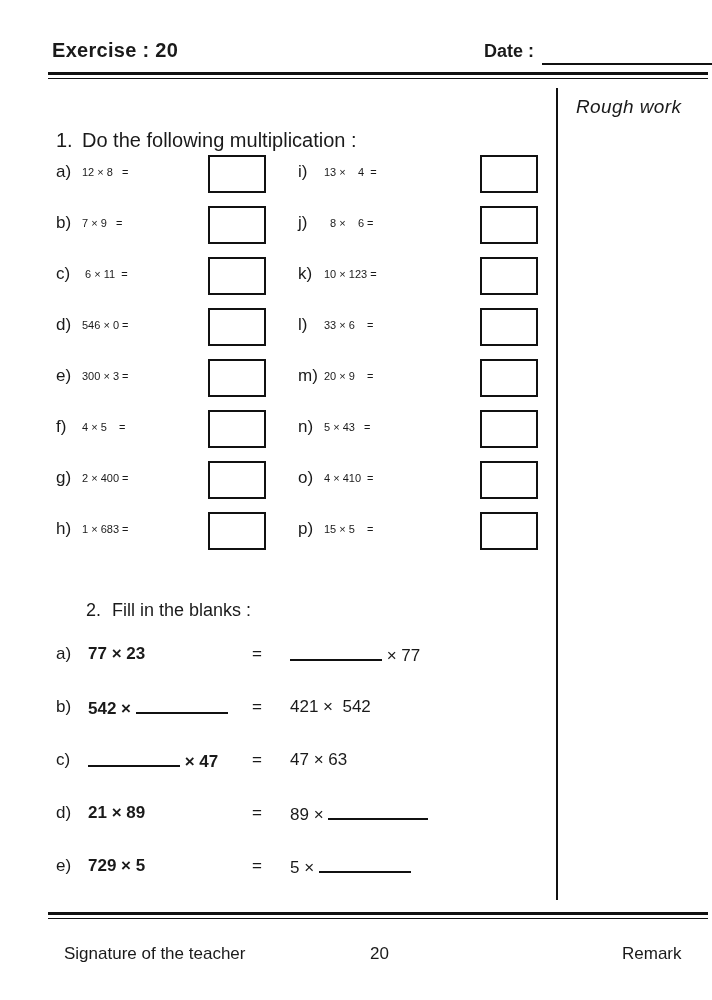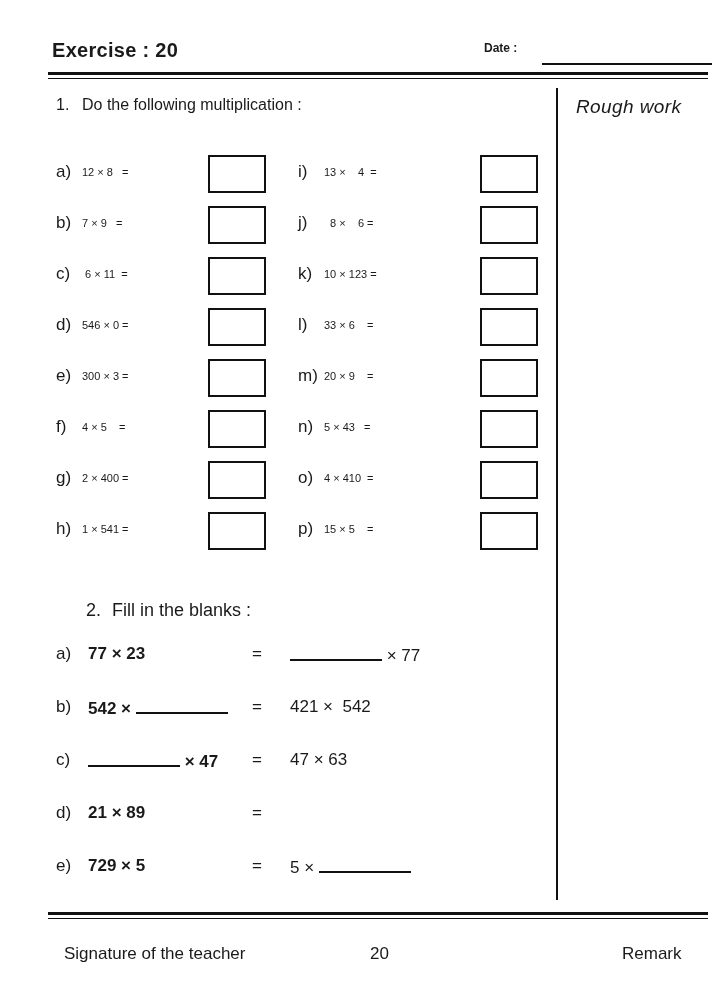--- a/index.html
+++ b/index.html
@@ -36,21 +36,21 @@
     left: 4px;
     top: 0;
     font-size: 20px;
     font-weight: bold;
     letter-spacing: 0.3px;
   }
   .date-label {
     position: absolute;
     left: 436px;
     top: 2px;
-    font-size: 12px;
+    font-size: 18px;
     font-weight: bold;
   }
   .date-rule {
     position: absolute;
     left: 494px;
     top: 24px;
     width: 212px;
     border-bottom: 2px solid #111;
   }
 
@@ -90,22 +90,22 @@
     top: 96px;
     font-size: 19px;
     font-style: italic;
     letter-spacing: 0.4px;
   }
 
   
   .q1-head {
     position: absolute;
     left: 56px;
-    top: 96px;
-    font-size: 16px;
+    top: 129px;
+    font-size: 20px;
   }
   .q1-num { display: inline-block; width: 26px; }
 
   .grid1 {
     position: absolute;
     left: 56px;
     top: 152px;
     width: 490px;
   }
   .prow {
@@ -295,21 +295,21 @@
       <div class="item right">
         <span class="lbl">o)</span>
         <span class="expr">4 × 410  =</span>
         <span class="ansbox"></span>
       </div>
     </div>
 
     <div class="prow">
       <div class="item left">
         <span class="lbl">h)</span>
-        <span class="expr">1 × 541 =</span>
+        <span class="expr">1 × 683 =</span>
         <span class="ansbox"></span>
       </div>
       <div class="item right">
         <span class="lbl">p)</span>
         <span class="expr">15 × 5    =</span>
         <span class="ansbox"></span>
       </div>
     </div>
   </div>
 
@@ -337,20 +337,21 @@
       <span class="f-lbl">c)</span>
       <span class="f-a"><span class="blank w90"></span><span> × 47</span></span>
       <span class="f-eq">=</span>
       <span class="f-b">47 × 63</span>
     </div>
 
     <div class="frow">
       <span class="f-lbl">d)</span>
       <span class="f-a">21 × 89</span>
       <span class="f-eq">=</span>
+      <span class="f-b"><span>89 × </span><span class="blank w100"></span></span>
     </div>
 
     <div class="frow">
       <span class="f-lbl">e)</span>
       <span class="f-a">729 × 5</span>
       <span class="f-eq">=</span>
       <span class="f-b"><span>5 × </span><span class="blank w90"></span></span>
     </div>
 
   </div>

